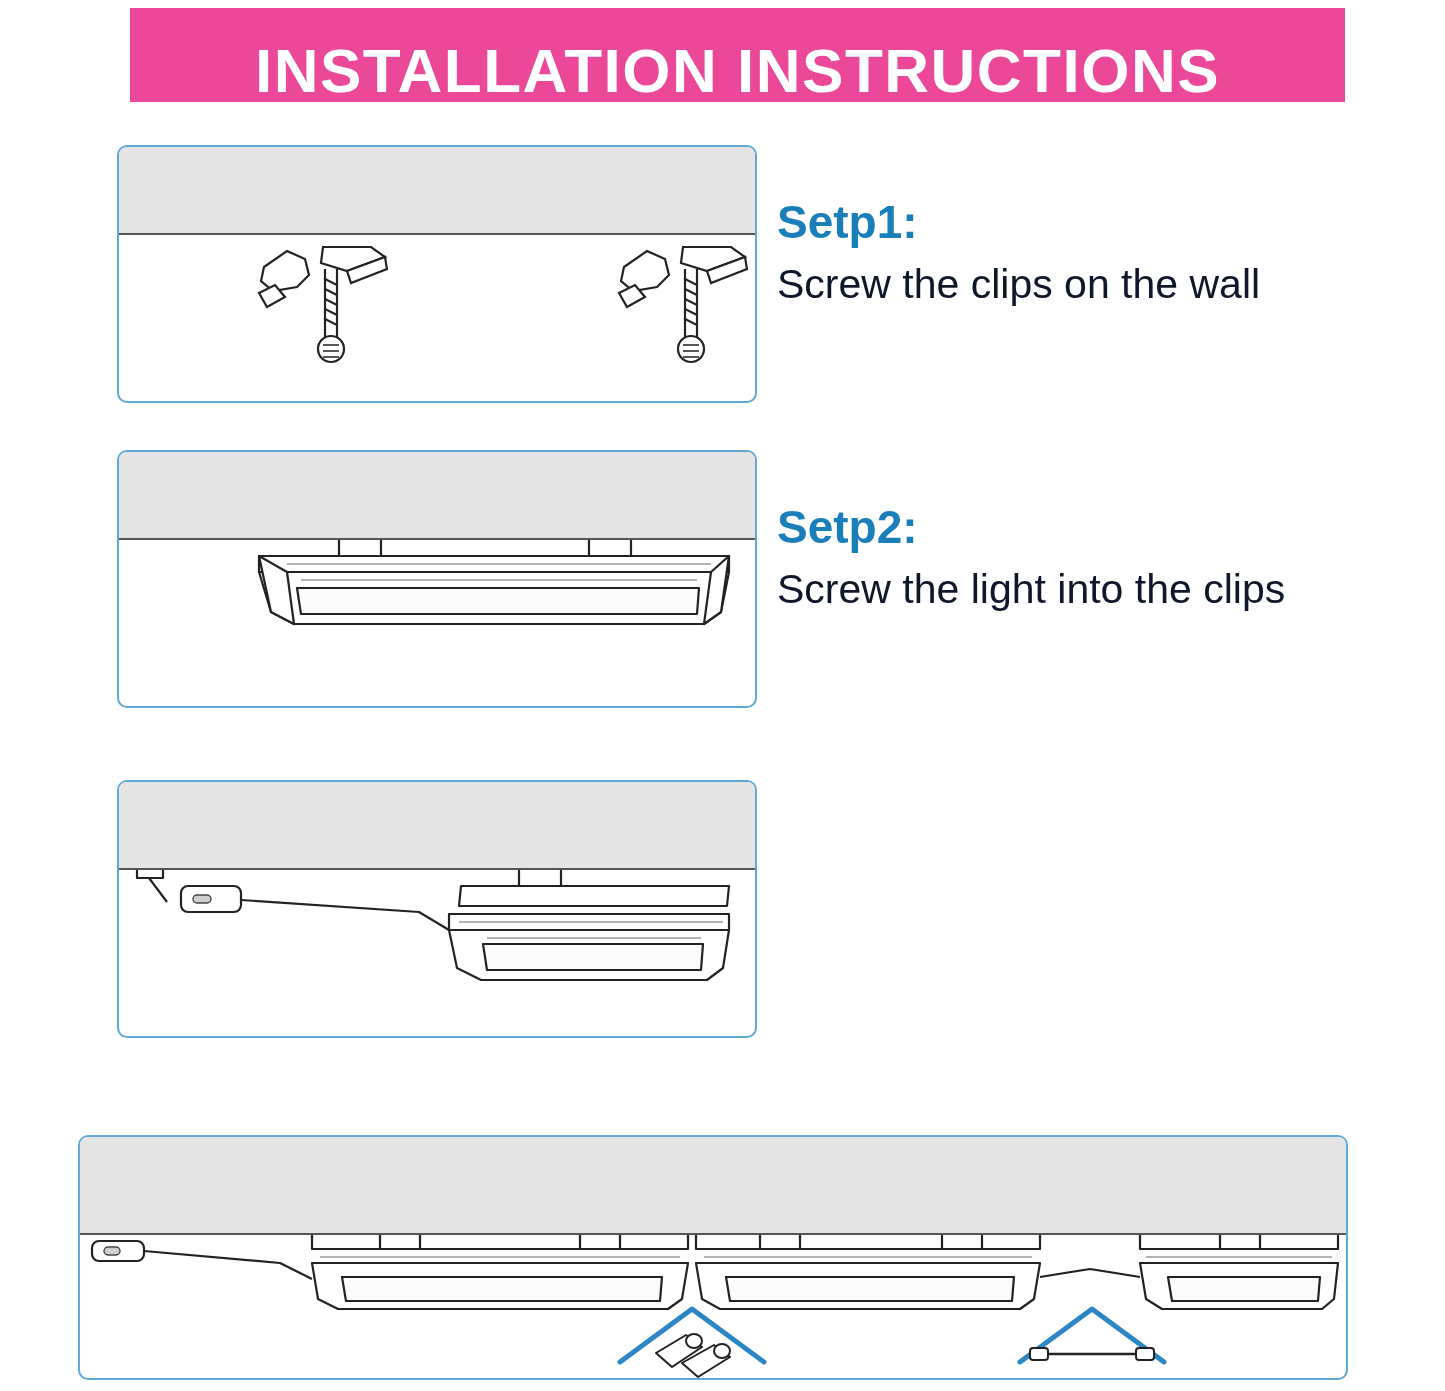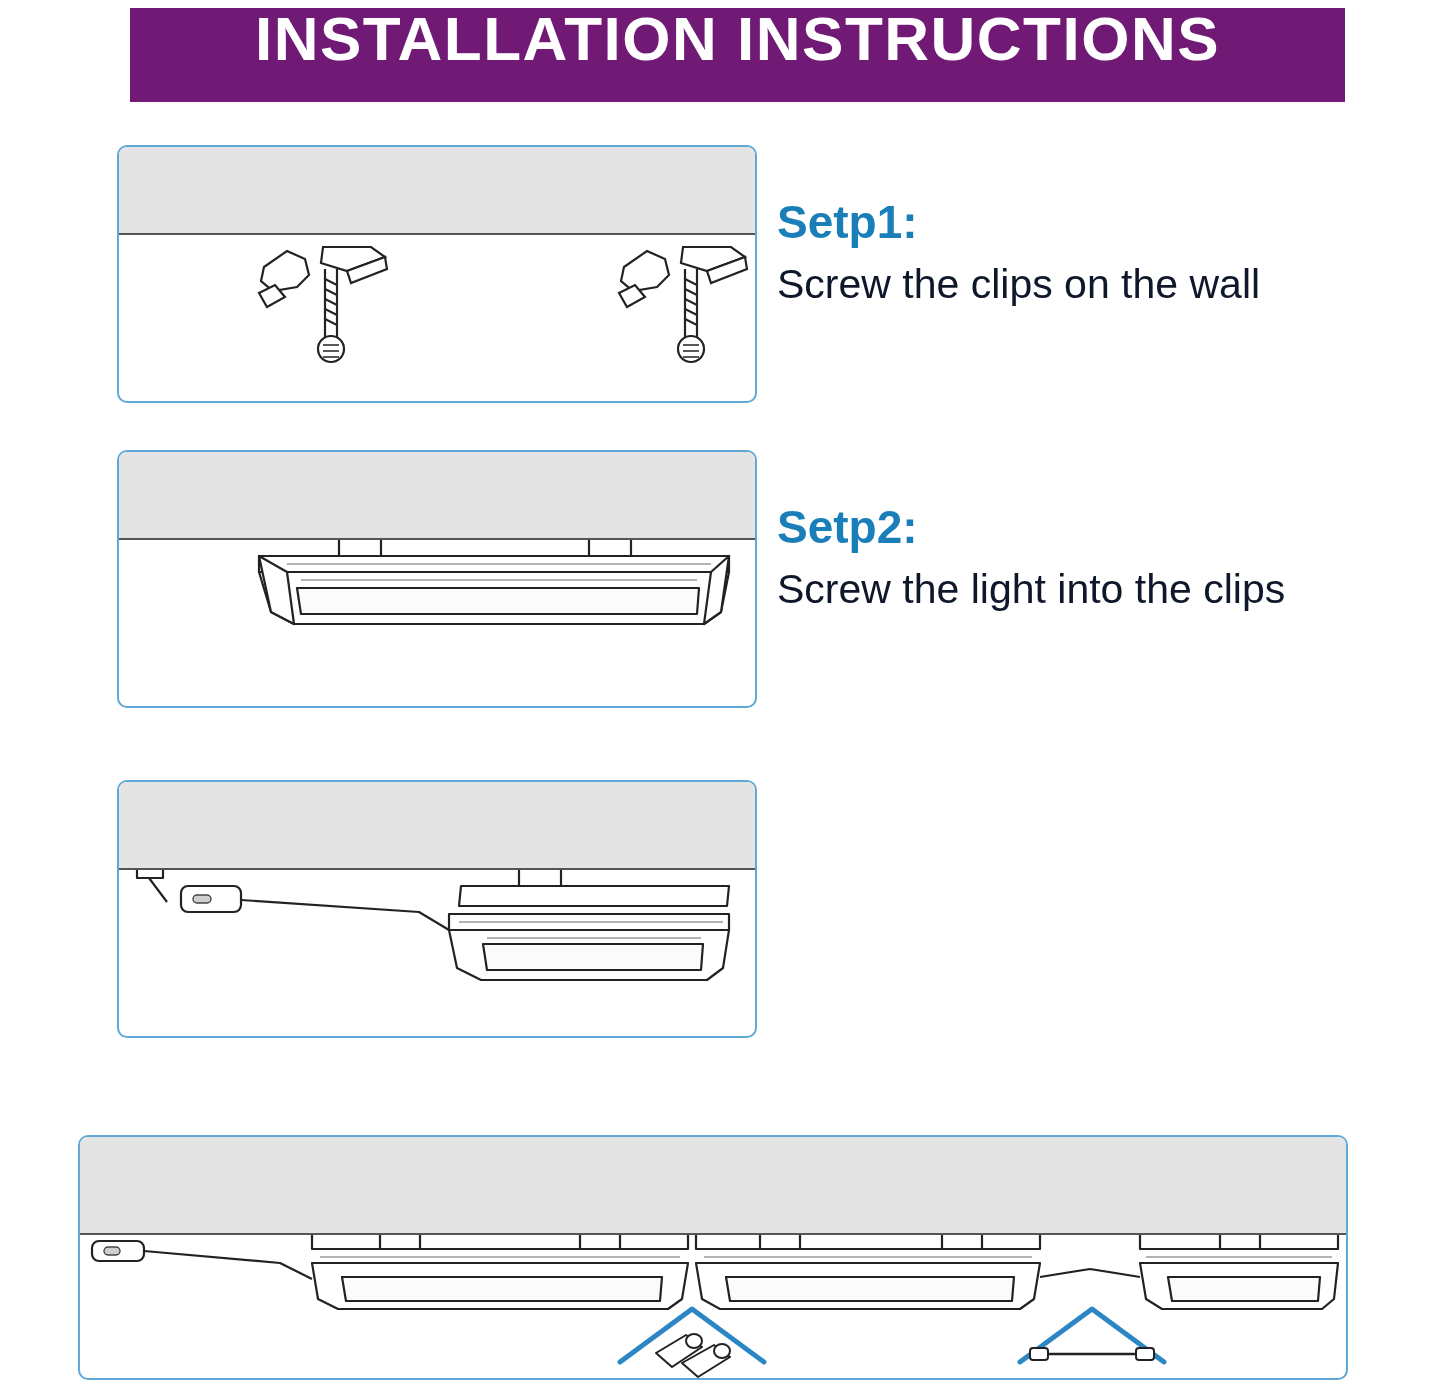--- a/index.html
+++ b/index.html
@@ -15,23 +15,23 @@
     overflow: hidden;
   }
 
   
   .header-banner {
     position: absolute;
     left: 130px;
     top: 8px;
     width: 1215px;
     height: 94px;
-    background: #701a75;
+    background: #ec4899;
     display: flex;
-    align-items: flex-start;
+    align-items: flex-end;
     justify-content: center;
   }
   .header-title {
     color: #ffffff;
     font-size: 62px;
     font-weight: bold;
     letter-spacing: 1.5px;
     line-height: 1;
     white-space: nowrap;
   }

